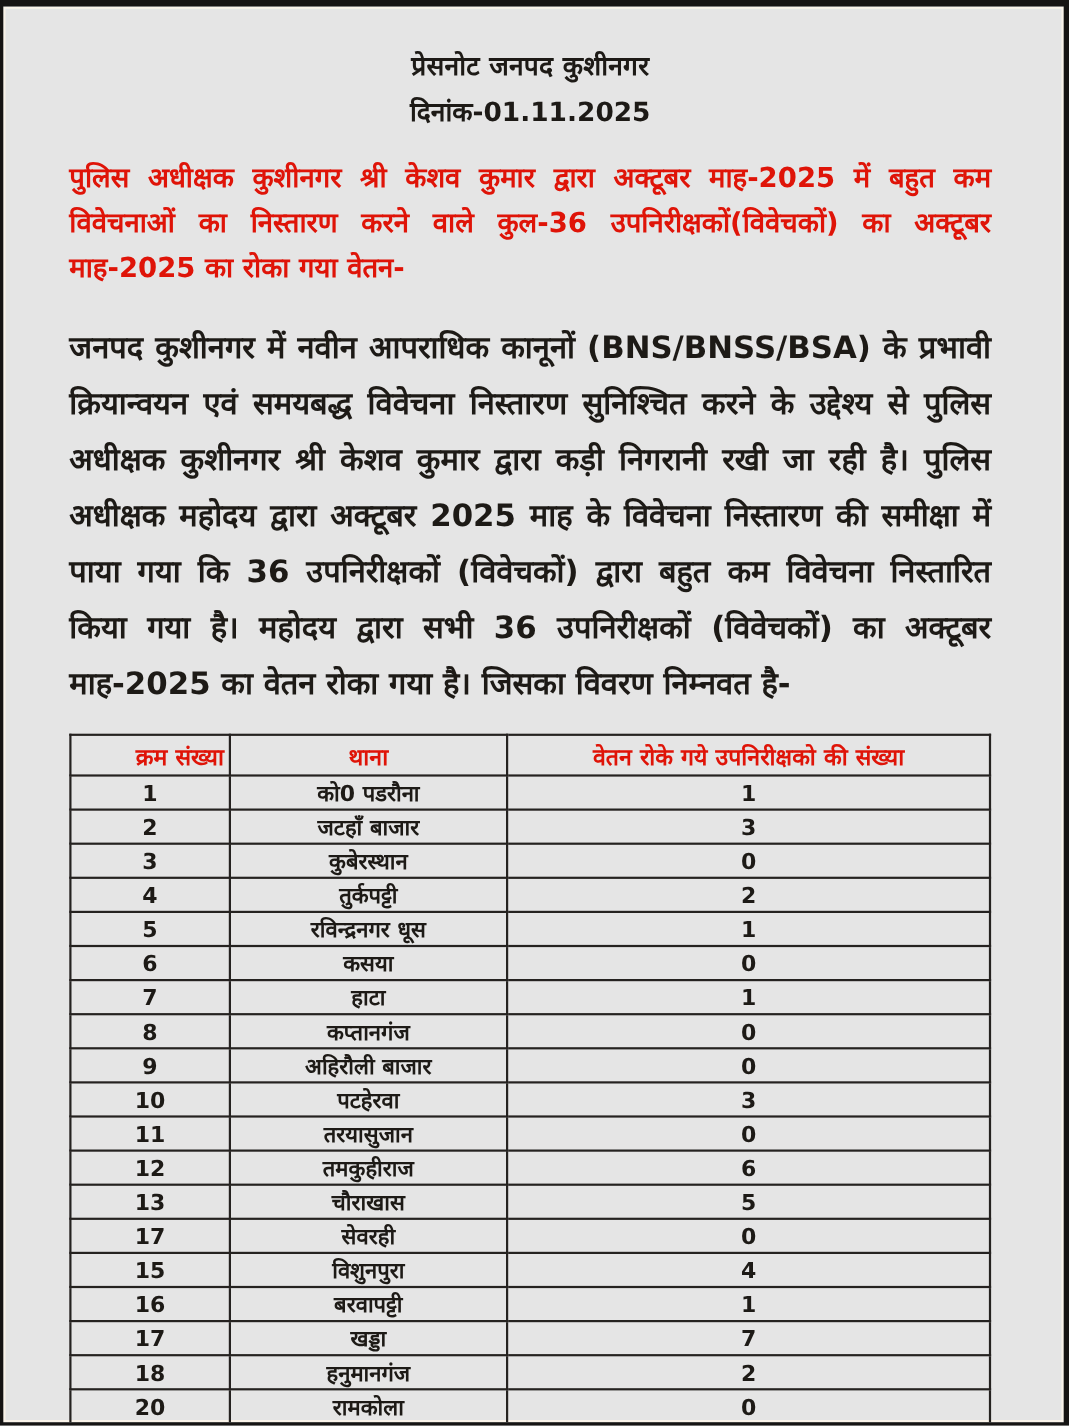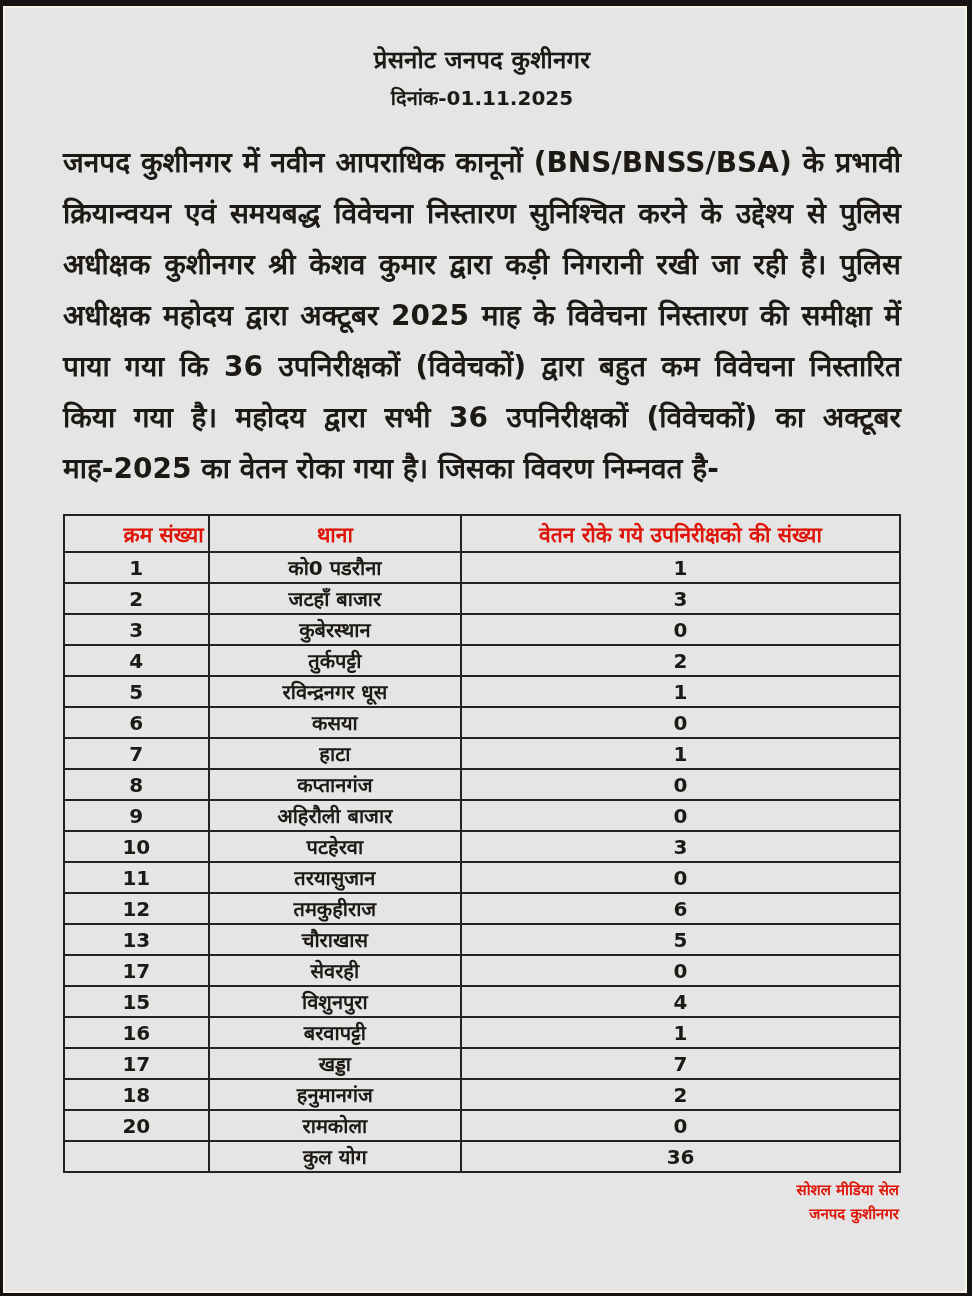--- a/index.html
+++ b/index.html
@@ -25,21 +25,21 @@
     color: #1d1a16;
   }
   .title-block { text-align: center; }
   .press-title {
     font-size: 24px;
     font-weight: bold;
     letter-spacing: 0.2px;
   }
   .date-line {
     margin-top: 9px;
-    font-size: 20px;
+    font-size: 24px;
     font-weight: bold;
   }
   .highlight-para {
     margin-top: 24px;
     font-size: 25px;
     font-weight: bold;
     line-height: 41px;
     text-align: justify;
   }
   .body-para {
@@ -93,20 +93,21 @@
 <body>
 
 <div class="page" style="background: #e5e5e5;">
   <div class="content">
 
     <div class="title-block">
       <div class="press-title">प्रेसनोट जनपद कुशीनगर</div>
       <div class="date-line">दिनांक-01.11.2025</div>
     </div>
 
+    <div class="highlight-para accent" style="color: rgb(223, 20, 8);">पुलिस अधीक्षक कुशीनगर श्री केशव कुमार द्वारा अक्टूबर माह-2025 में बहुत कम विवेचनाओं का निस्तारण करने वाले कुल-36 उपनिरीक्षकों(विवेचकों) का अक्टूबर माह-2025 का रोका गया वेतन-</div>
 
     <div class="body-para">जनपद कुशीनगर में नवीन आपराधिक कानूनों (BNS/BNSS/BSA) के प्रभावी क्रियान्वयन एवं समयबद्ध विवेचना निस्तारण सुनिश्चित करने के उद्देश्य से पुलिस अधीक्षक कुशीनगर श्री केशव कुमार द्वारा कड़ी निगरानी रखी जा रही है। पुलिस अधीक्षक महोदय द्वारा अक्टूबर 2025 माह के विवेचना निस्तारण की समीक्षा में पाया गया कि 36 उपनिरीक्षकों (विवेचकों) द्वारा बहुत कम विवेचना निस्तारित किया गया है। महोदय द्वारा सभी 36 उपनिरीक्षकों (विवेचकों) का अक्टूबर माह-2025 का वेतन रोका गया है। जिसका विवरण निम्नवत है-</div>
 
     <table class="stations">
       <colgroup>
         <col class="c-serial">
         <col class="c-station">
         <col class="c-count">
       </colgroup>
       <thead>

